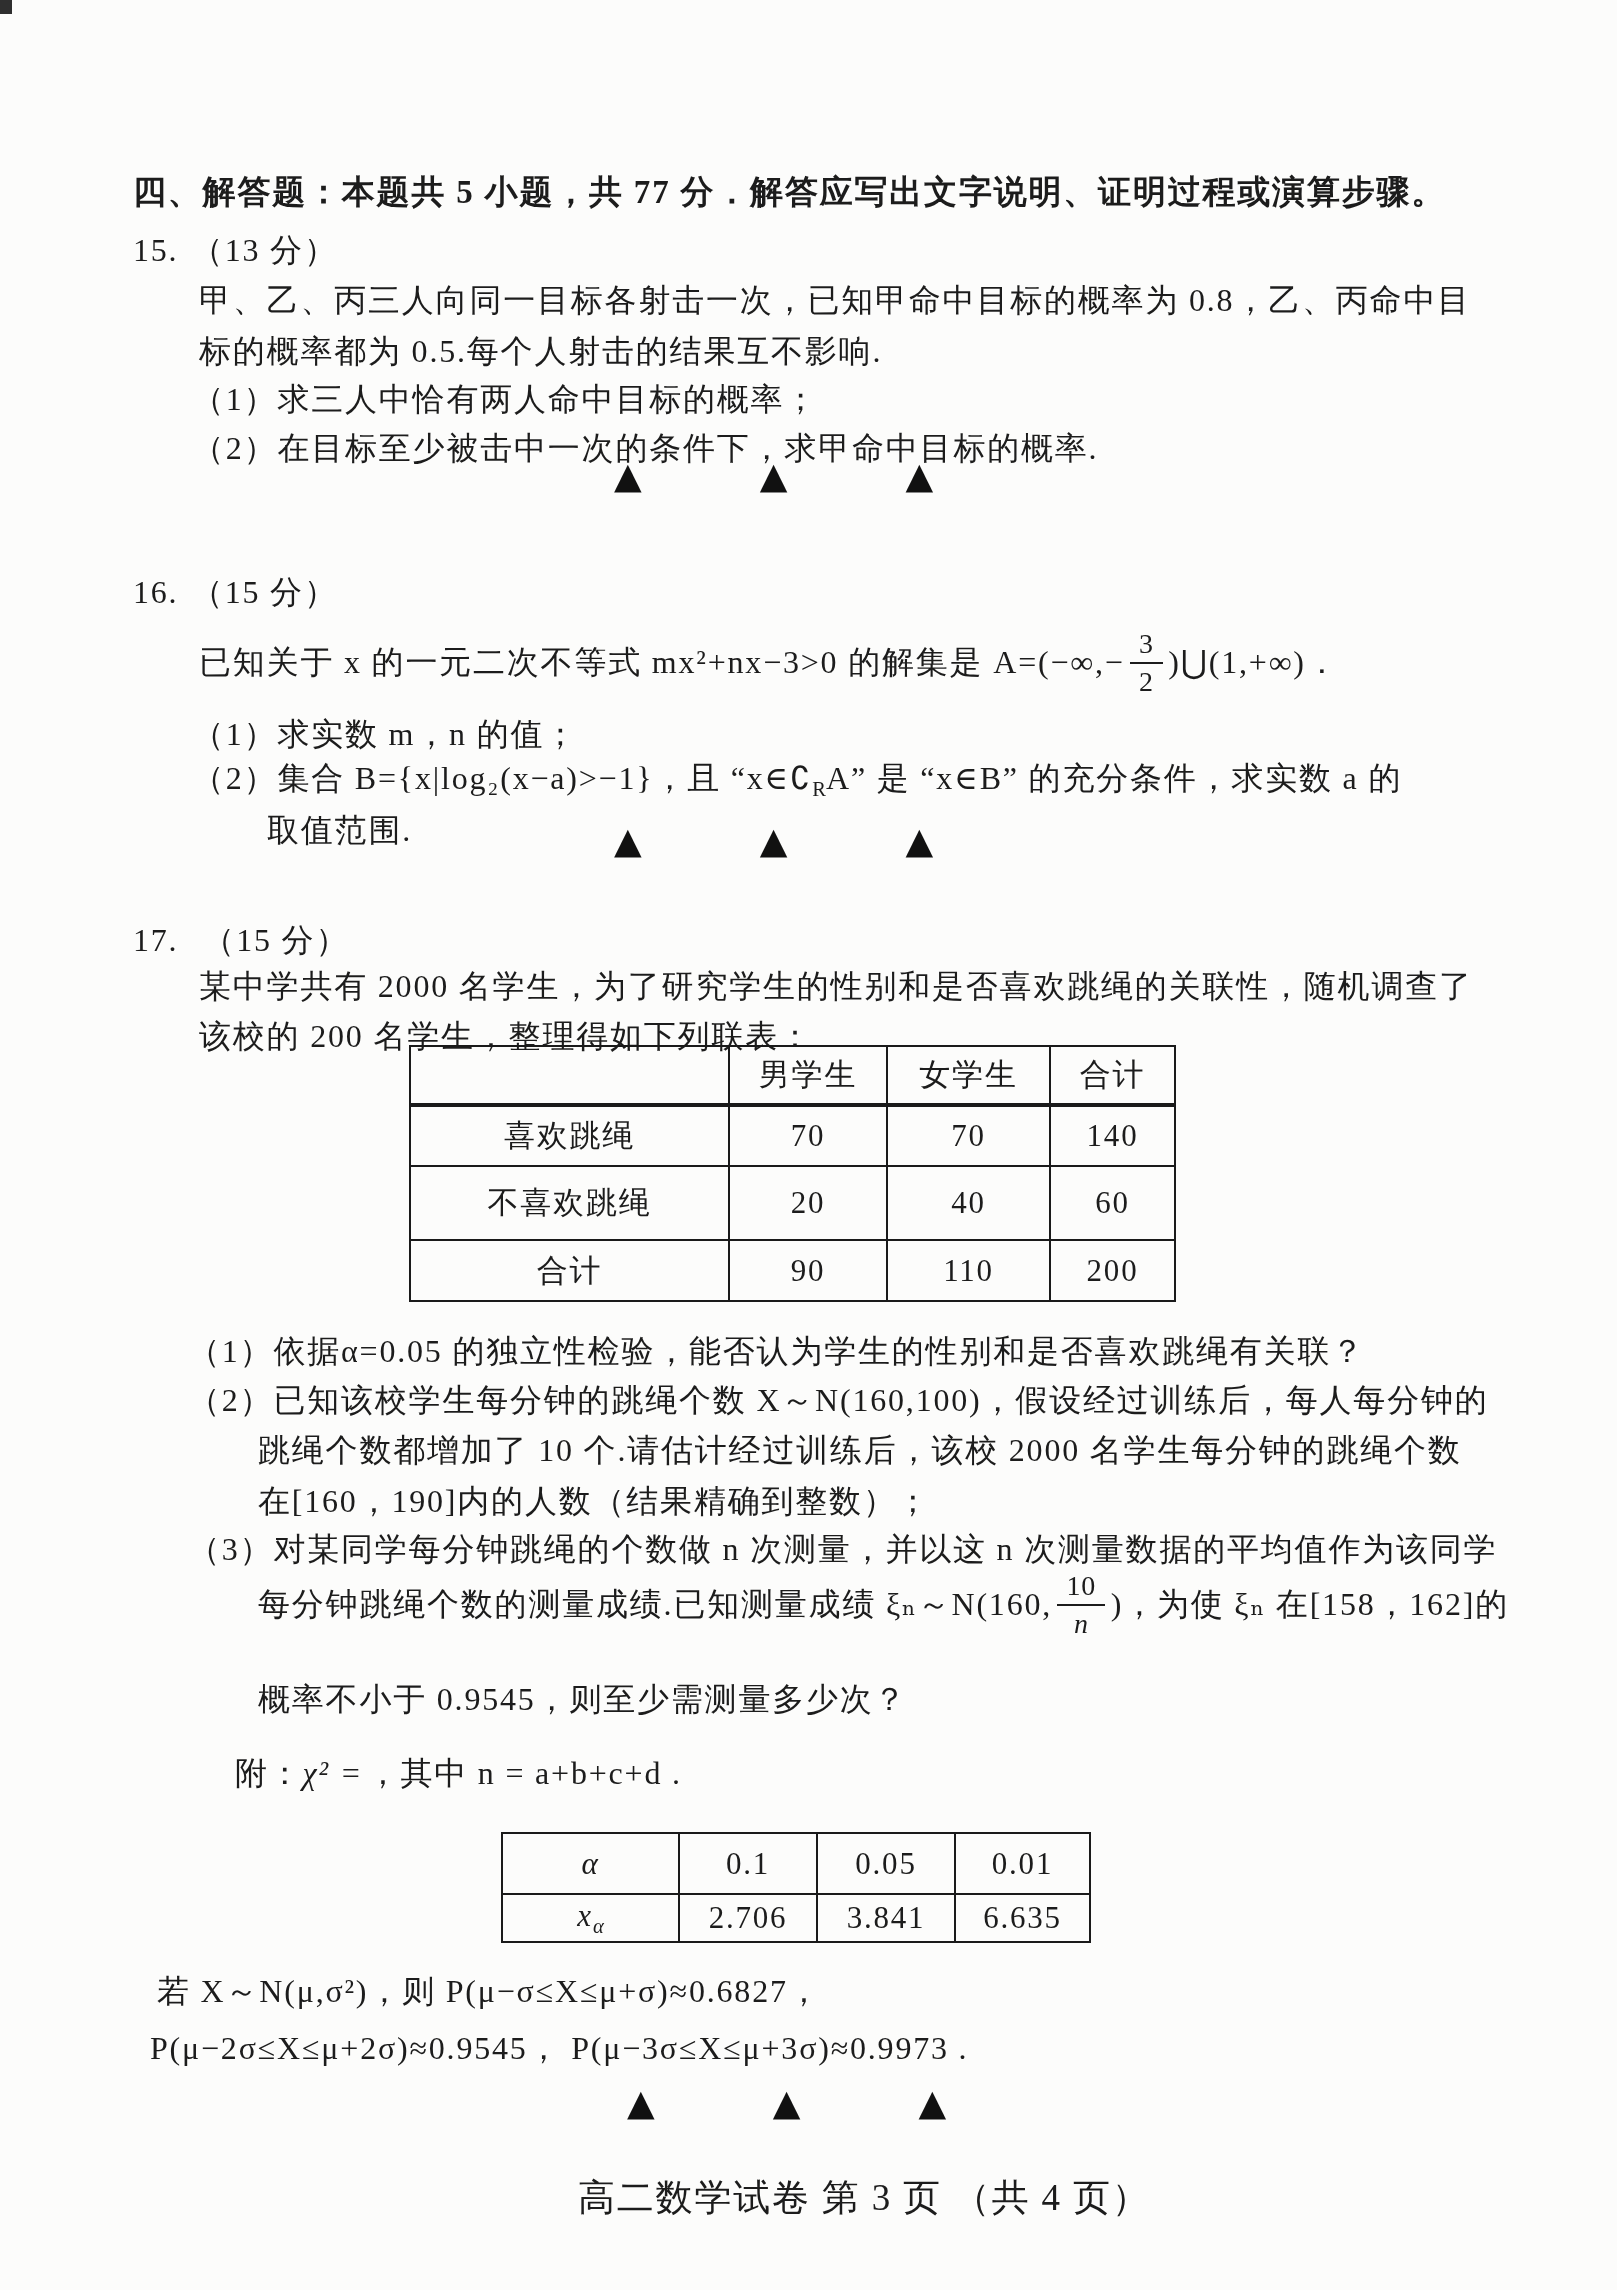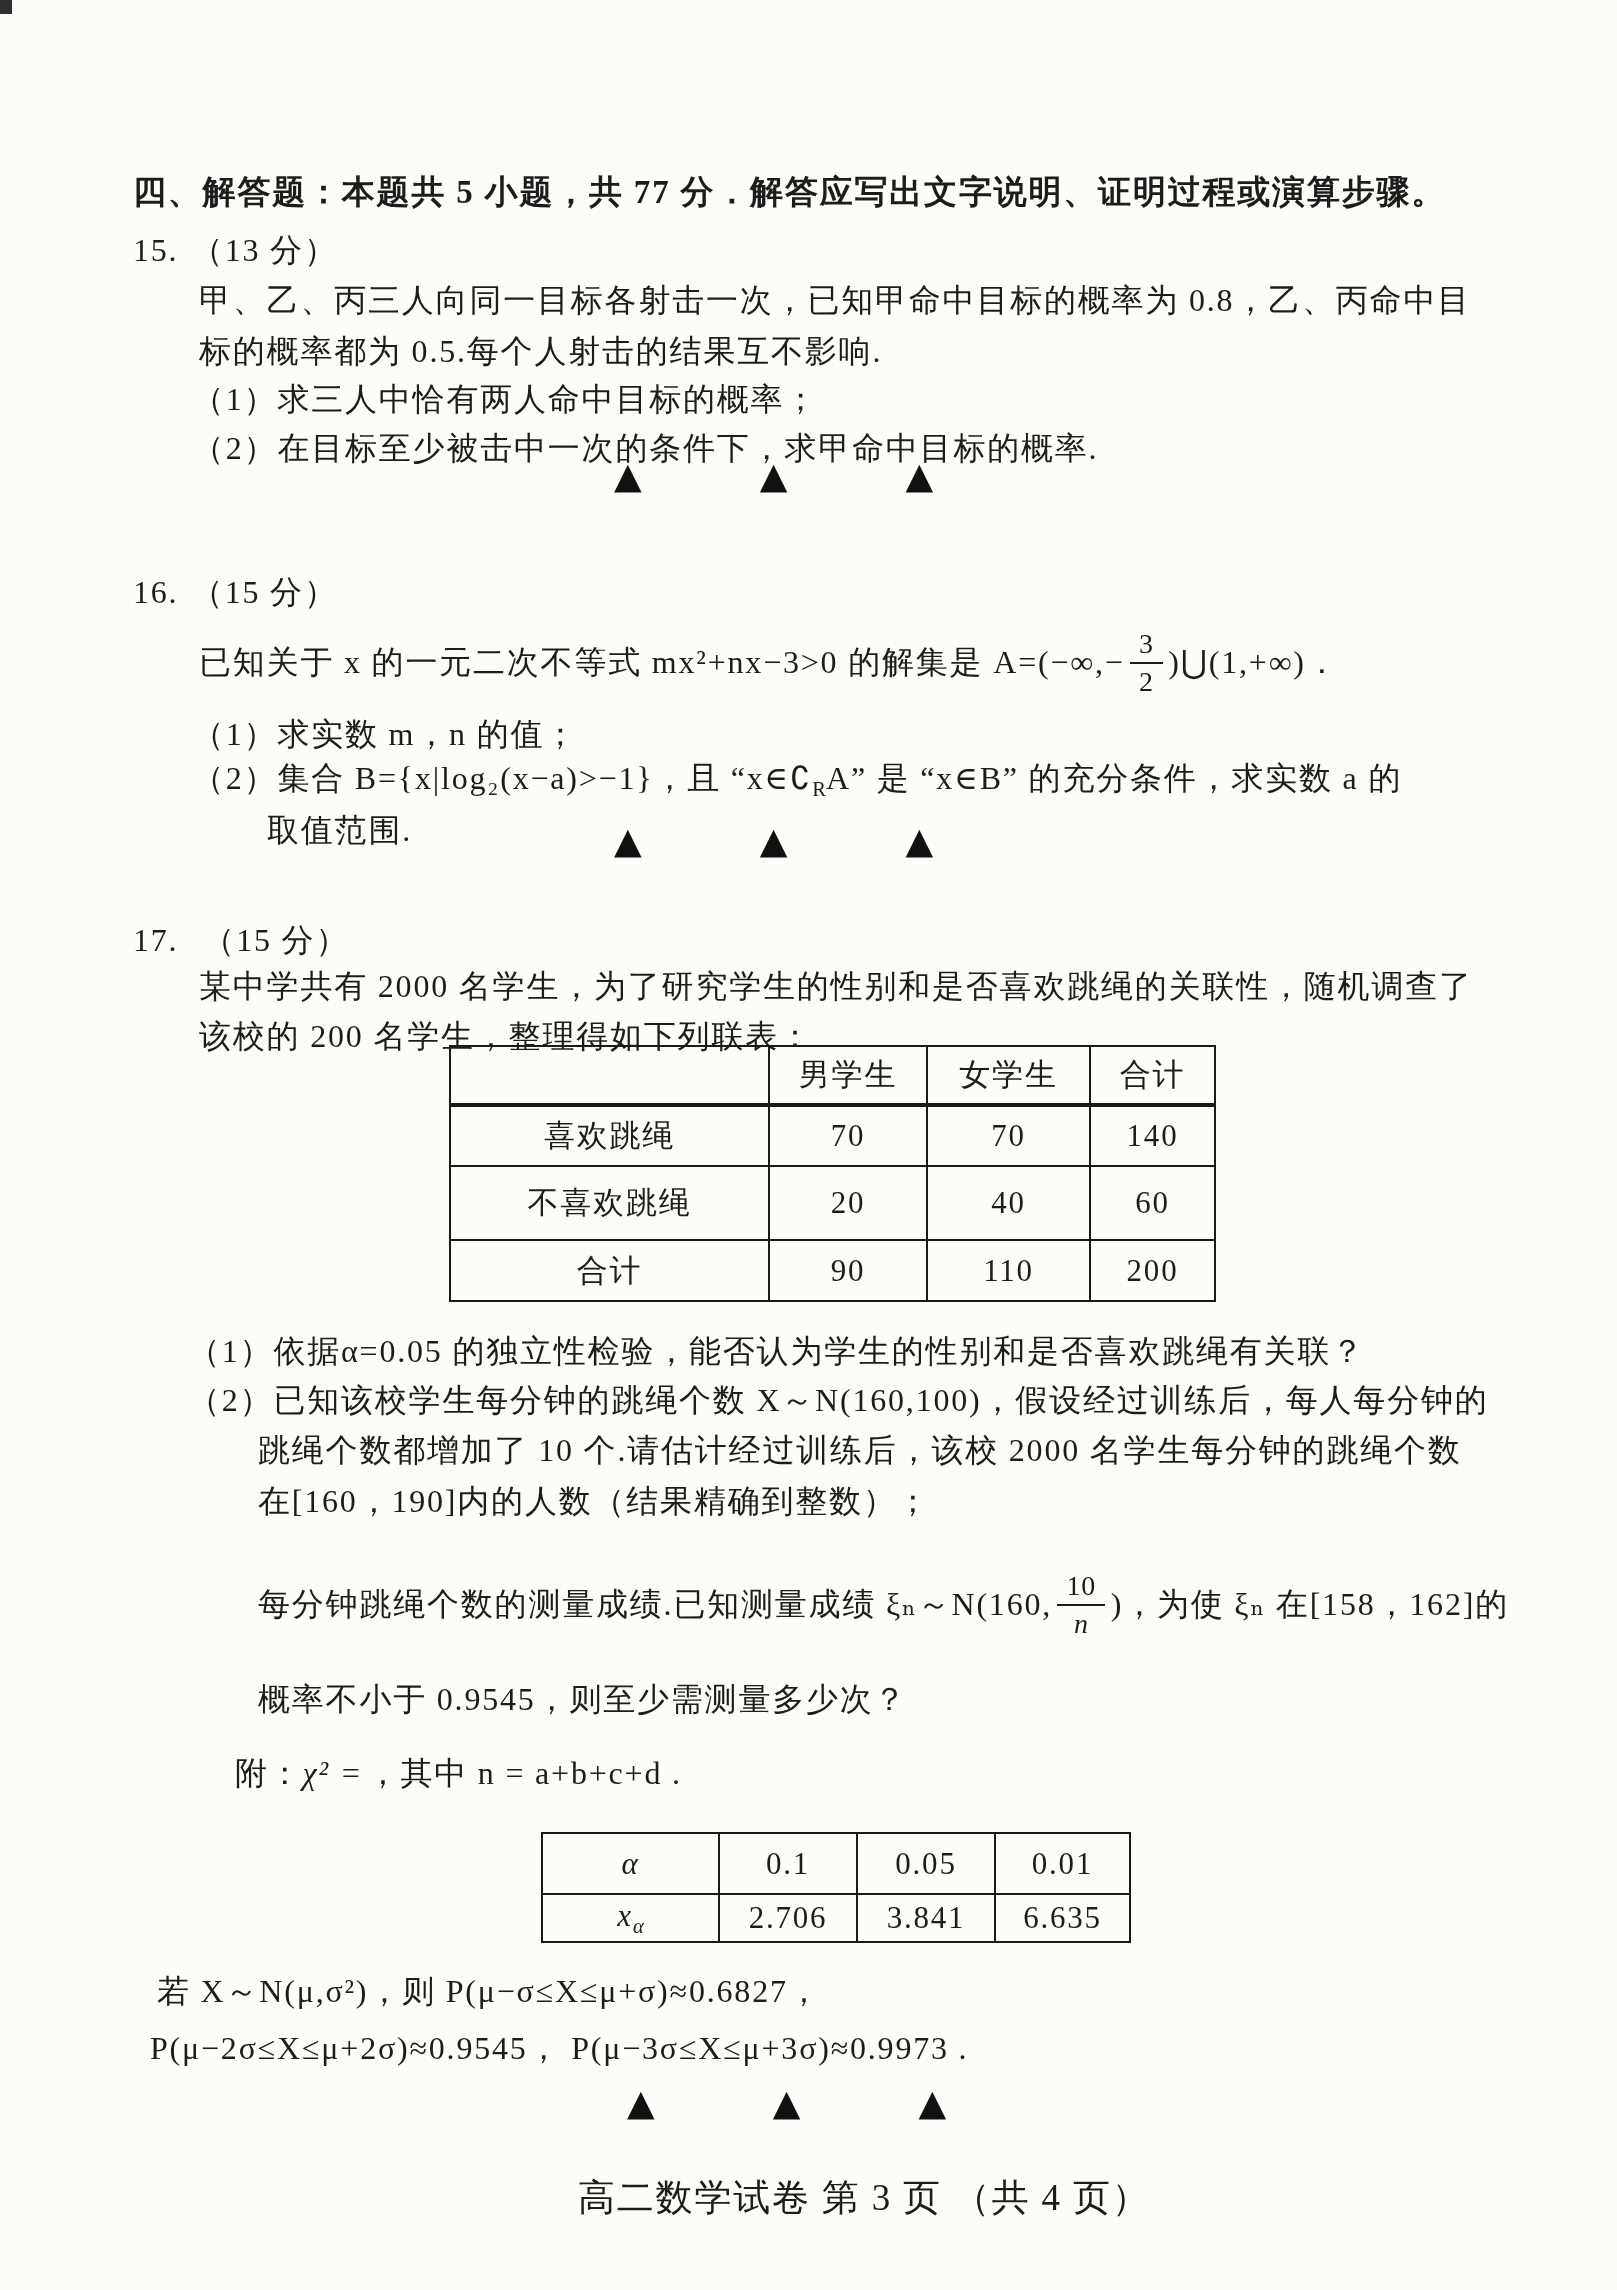--- a/index.html
+++ b/index.html
@@ -27,21 +27,21 @@
     vertical-align:middle;margin:0 5.4px;font-size:28px;letter-spacing:0.9px;
   }
   .frac .fnum{border-bottom:2.7px solid #1c1c1c;padding:0 9px 2.7px;line-height:1.1;}
   .frac .fden{padding-top:2.7px;line-height:1.1;}
   .ital{font-style:italic;}
   sub.small{font-size:20.6px;letter-spacing:0;}
   .tri-row{position:absolute;display:flex;gap:118px;}
   .tri{font-size:36px;color:#111;font-family:"DejaVu Sans",sans-serif;}
   table.grid{
     position:absolute;border-collapse:collapse;
-    font-size:31px;letter-spacing:1.8px;table-layout:fixed;margin-left:40px;
+    font-size:31px;letter-spacing:1.8px;table-layout:fixed;
   }
   table.grid td,table.grid th{
     border:2.7px solid #1a1a1a;text-align:center;vertical-align:middle;
     font-weight:400;padding:0;
   }
   table.grid tr.hdr td{border-bottom-width:4.5px;}
   .corner-mark{position:absolute;left:0;top:0;width:11.6px;height:14.3px;background:#2f2f2f;}
   .footer{font-size:37px;}
 </style>
 </head>
@@ -134,20 +134,21 @@
       <td>110</td>
       <td>200</td>
     </tr>
   </tbody>
     </table>
 
   <div class="t" style="left:188px;top:1330px;">（1）依据α=0.05 的独立性检验，能否认为学生的性别和是否喜欢跳绳有关联？</div>
   <div class="t" style="left:188px;top:1379px;">（2）已知该校学生每分钟的跳绳个数 X～N(160,100)，假设经过训练后，每人每分钟的</div>
   <div class="t" style="left:258px;top:1429px;">跳绳个数都增加了 10 个.请估计经过训练后，该校 2000 名学生每分钟的跳绳个数</div>
   <div class="t" style="left:258px;top:1480px;">在[160，190]内的人数（结果精确到整数）；</div>
+  <div class="t" style="left:188px;top:1528px;">（3）对某同学每分钟跳绳的个数做 n 次测量，并以这 n 次测量数据的平均值作为该同学</div>
 
   <div class="t mathline" style="left:258px;top:1560px;height:90px;">
     <span>每分钟跳绳个数的测量成绩.已知测量成绩 ξₙ～N(160,</span>
     <span class="frac">
       <span class="fnum">10</span>
       <span class="fden ital">n</span>
     </span>
     <span>)，为使 ξₙ 在[158，162]的</span>
   </div>
 

